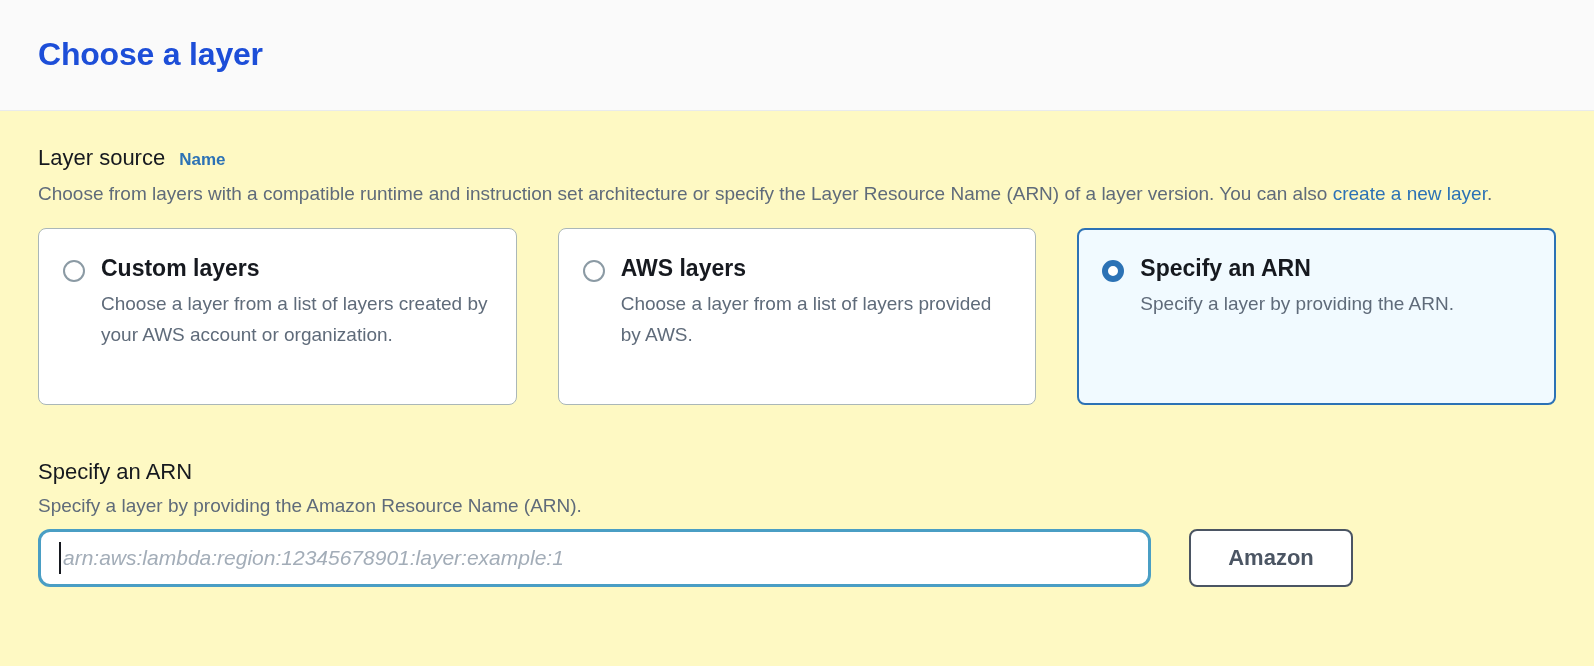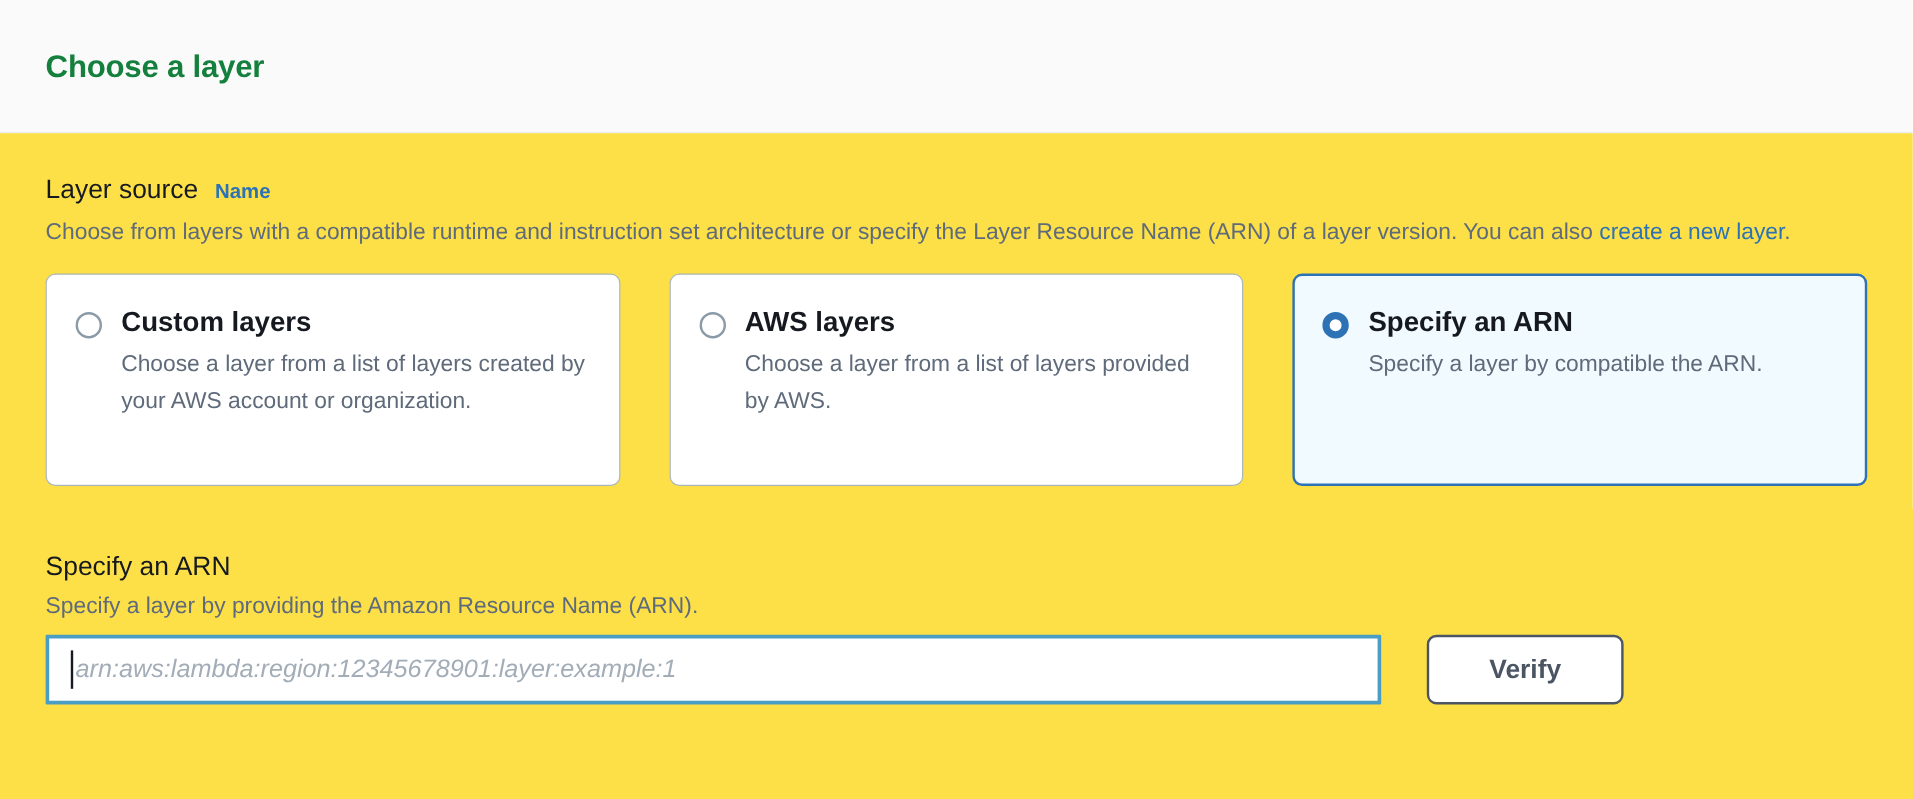--- a/index.html
+++ b/index.html
@@ -29,34 +29,34 @@
     height: 111px;
     background: #fafafa;
     border-bottom: 1px solid #e9ebed;
     display: flex;
     align-items: center;
     padding: 0 38px;
     box-sizing: border-box;
     flex: 0 0 auto;
   }
   .modal-title {
-    font-size: 26px;
-    font-weight: bold;
-    color: #15803d;
+    font-size: 32px;
+    font-weight: bold;
+    color: #1d4ed8;
     letter-spacing: -0.2px;
     margin: 0;
     line-height: 1.1;
   }
 
   
   .modal-body {
     flex: 1 1 auto;
     padding: 34px 38px 14px 38px;
     box-sizing: border-box;
-    background: #fde047;
+    background: #fef9c3;
   }
 
   .section-heading-row {
     display: flex;
     align-items: baseline;
     gap: 14px;
     margin-bottom: 9px;
   }
   .section-heading {
     font-size: 22px;
@@ -163,21 +163,21 @@
   }
   .arn-input-wrap {
     width: 1113px;
     position: relative;
   }
   .arn-input {
     width: 100%;
     height: 58px;
     box-sizing: border-box;
     border: 3px solid #4a9ec4;
-    border-radius: 1px;
+    border-radius: 12px;
     background: #ffffff;
     font-family: "Liberation Sans", sans-serif;
     font-size: 21px;
     color: #16191f;
     padding: 0 14px 0 22px;
     outline: none;
   }
   .arn-input::placeholder {
     color: #a3adb8;
     font-style: italic;
@@ -240,33 +240,33 @@
         <div class="tile-text">
           <div class="tile-label">AWS layers</div>
           <div class="tile-desc">Choose a layer from a list of layers provided by AWS.</div>
         </div>
       </div>
 
       <div class="tile selected">
         <span class="radio"></span>
         <div class="tile-text">
           <div class="tile-label">Specify an ARN</div>
-          <div class="tile-desc">Specify a layer by compatible the ARN.</div>
+          <div class="tile-desc">Specify a layer by providing the ARN.</div>
         </div>
       </div>
 
     </div>
 
     <div class="arn-section">
       <div class="arn-heading">Specify an ARN</div>
       <div class="arn-desc">Specify a layer by providing the Amazon Resource Name (ARN).</div>
 
       <div class="arn-row">
         <div class="arn-input-wrap">
           <input class="arn-input" type="text" placeholder="arn:aws:lambda:region:12345678901:layer:example:1" style="">
           <span class="caret"></span>
         </div>
-        <button class="verify-button">Verify</button>
+        <button class="verify-button">Amazon</button>
       </div>
     </div>
 
   </div>
 </div>
 
 </body></html>

